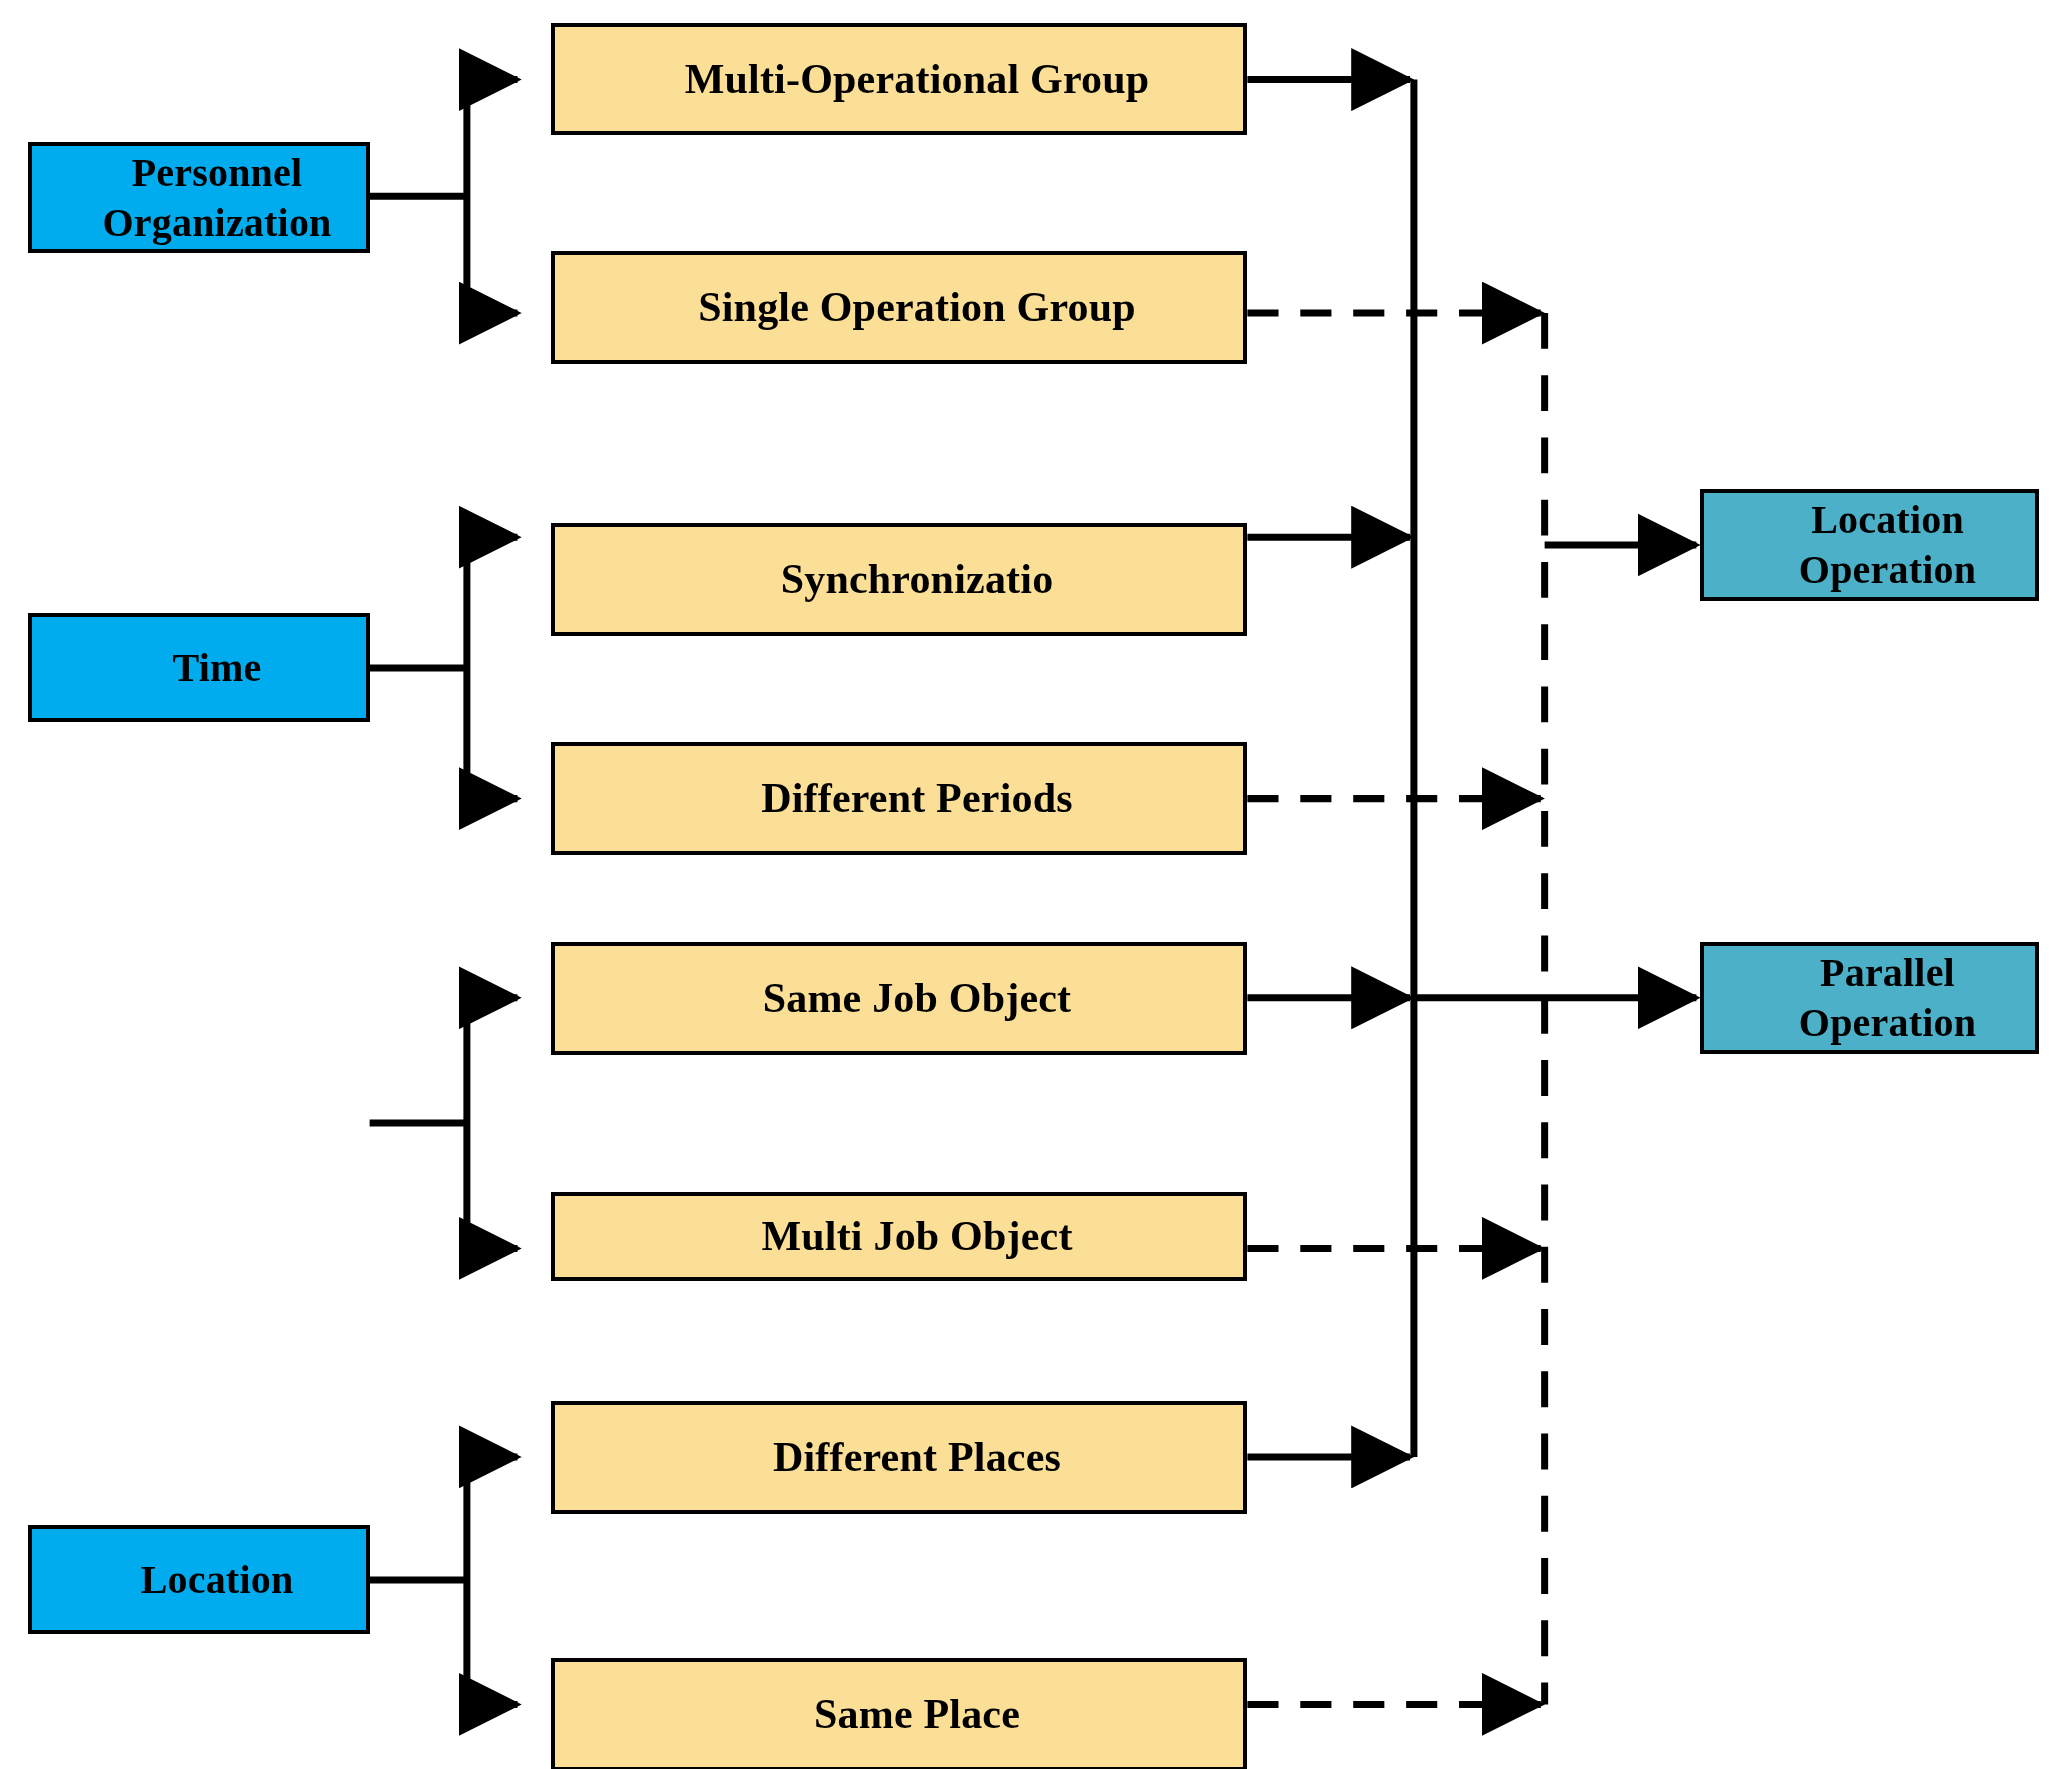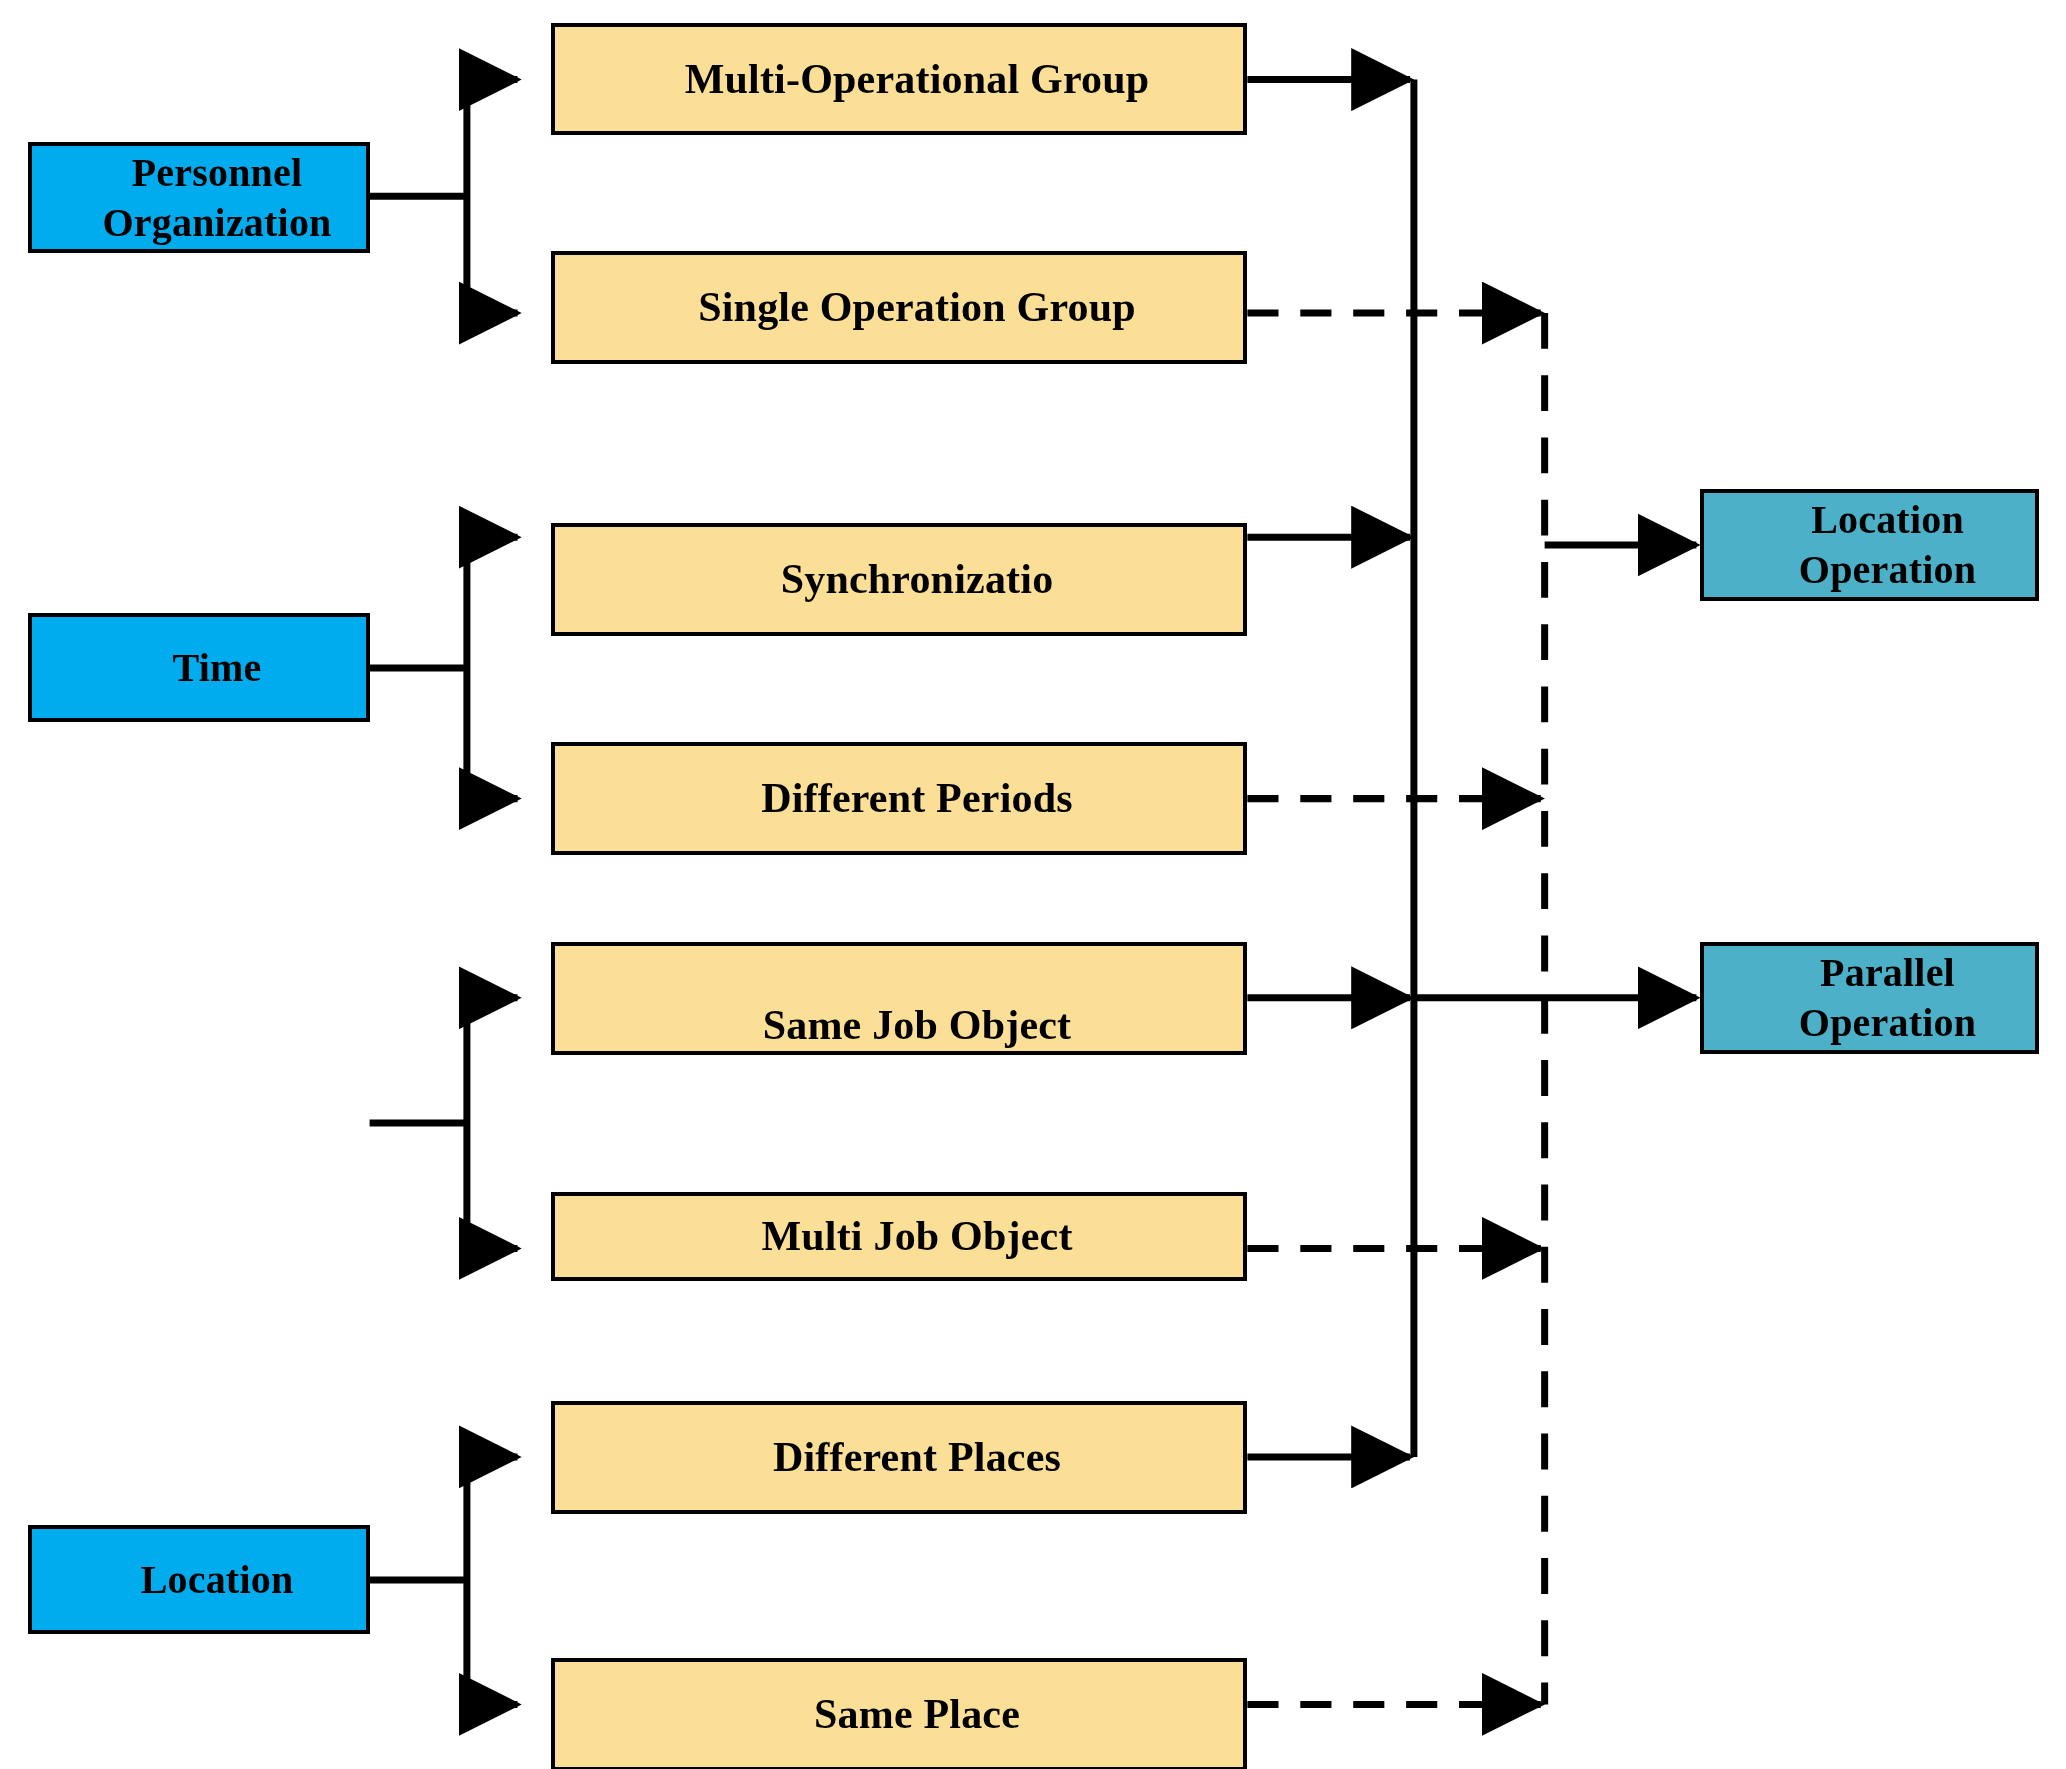--- a/index.html
+++ b/index.html
@@ -105,21 +105,21 @@
   </div>
 
   <div class="node yellow" style="left:551px;top:481px;width:696px;height:113px;margin-top:42px;">
     <span class="lbl">Synchronizatio</span>
   </div>
 
   <div class="node yellow" style="left:551px;top:742px;width:696px;height:113px;">
     <span class="lbl">Different Periods</span>
   </div>
 
-  <div class="node yellow" style="left:551px;top:942px;width:696px;height:113px;align-items:flex-end;">
+  <div class="node yellow" style="left:551px;top:942px;width:696px;height:113px;">
     <span class="lbl">Same Job Object</span>
   </div>
 
   <div class="node yellow" style="left:551px;top:1192px;width:696px;height:89px;">
     <span class="lbl">Multi Job Object</span>
   </div>
 
   <div class="node yellow" style="left:551px;top:1401px;width:696px;height:113px;">
     <span class="lbl">Different Places</span>
   </div>

